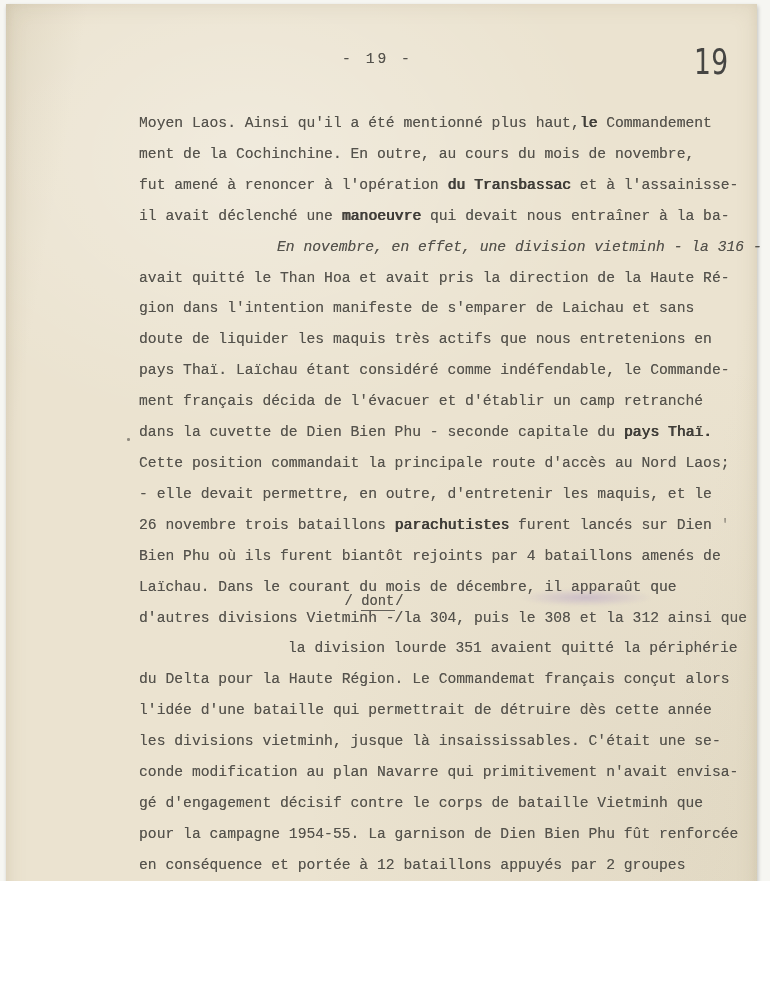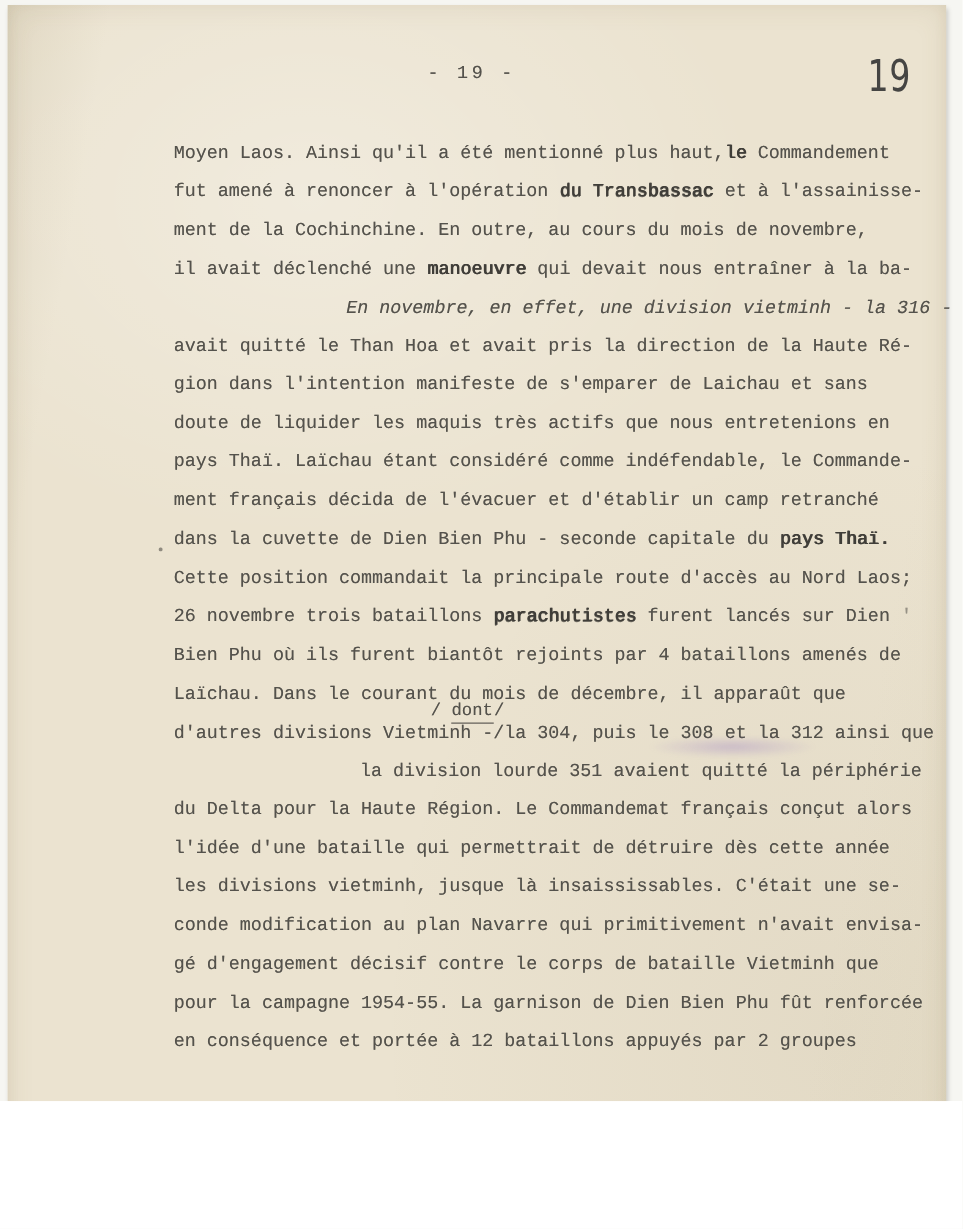--- a/index.html
+++ b/index.html
@@ -118,31 +118,32 @@
 
 <div class="stage">
   <div class="paper">
 
     <div class="typed-pagenum">- 19 -</div>
 
     <div class="stamp-pagenum">19</div>
 
     <div class="doc-body">
         <div class="tline"><span>Moyen Laos. Ainsi qu'il a été mentionné plus haut,</span><span class="bold">le</span><span> Commandement</span></div>
+        <div class="tline"><span>ment de la Cochinchine. En outre, au cours du mois de novembre,</span></div>
         <div class="tline"><span>fut amené à renoncer à l'opération </span><span class="bold">du Transbassac</span><span> et à l'assainisse-</span></div>
-        <div class="tline"><span>ment de la Cochinchine. En outre, au cours du mois de novembre,</span></div>
         <div class="tline"><span>il avait déclenché une </span><span class="bold">manoeuvre</span><span> qui devait nous entraîner à la ba-</span></div>
         <div class="tline" style="padding-left: 138px; font-style: italic;"><span>En novembre, en effet, une division vietminh - la 316 -</span></div>
         <div class="tline"><span>avait quitté le Than Hoa et avait pris la direction de la Haute Ré-</span></div>
         <div class="tline"><span>gion dans l'intention manifeste de s'emparer de Laichau et sans</span></div>
         <div class="tline"><span>doute de liquider les maquis très actifs que nous entretenions en</span></div>
         <div class="tline"><span>pays Thaï. Laïchau étant considéré comme indéfendable, le Commande-</span></div>
         <div class="tline"><span>ment français décida de l'évacuer et d'établir un camp retranché</span></div>
         <div class="tline"><span>dans la cuvette de Dien Bien Phu - seconde capitale du </span><span class="bold">pays Thaï.</span></div>
         <div class="tline"><span>Cette position commandait la principale route d'accès au Nord Laos;</span></div>
+        <div class="tline"><span>- elle devait permettre, en outre, d'entretenir les maquis, et le</span></div>
         <div class="tline"><span>26 novembre trois bataillons </span><span class="bold">parachutistes</span><span> furent lancés sur Dien </span><span class="faint">'</span></div>
         <div class="tline"><span>Bien Phu où ils furent biantôt rejoints par 4 bataillons amenés de</span></div>
         <div class="tline"><span>Laïchau. Dans le courant du mois de décembre, il apparaût que</span></div>
         <div class="tline"><span>d'autres divisions Vietminh -</span><span class="ins-anchor"><span class="ins"><span>/ </span><span class="ins-word">dont</span><span>/</span></span></span><span>/la 304, puis le 308 et la 312 ainsi que</span></div>
         <div class="tline" style="padding-left: 149px;"><span>la division lourde 351 avaient quitté la périphérie</span></div>
         <div class="tline"><span>du Delta pour la Haute Région. Le Commandemat français conçut alors</span></div>
         <div class="tline"><span>l'idée d'une bataille qui permettrait de détruire dès cette année</span></div>
         <div class="tline"><span>les divisions vietminh, jusque là insaississables. C'était une se-</span></div>
         <div class="tline"><span>conde modification au plan Navarre qui primitivement n'avait envisa-</span></div>
         <div class="tline"><span>gé d'engagement décisif contre le corps de bataille Vietminh que</span></div>

